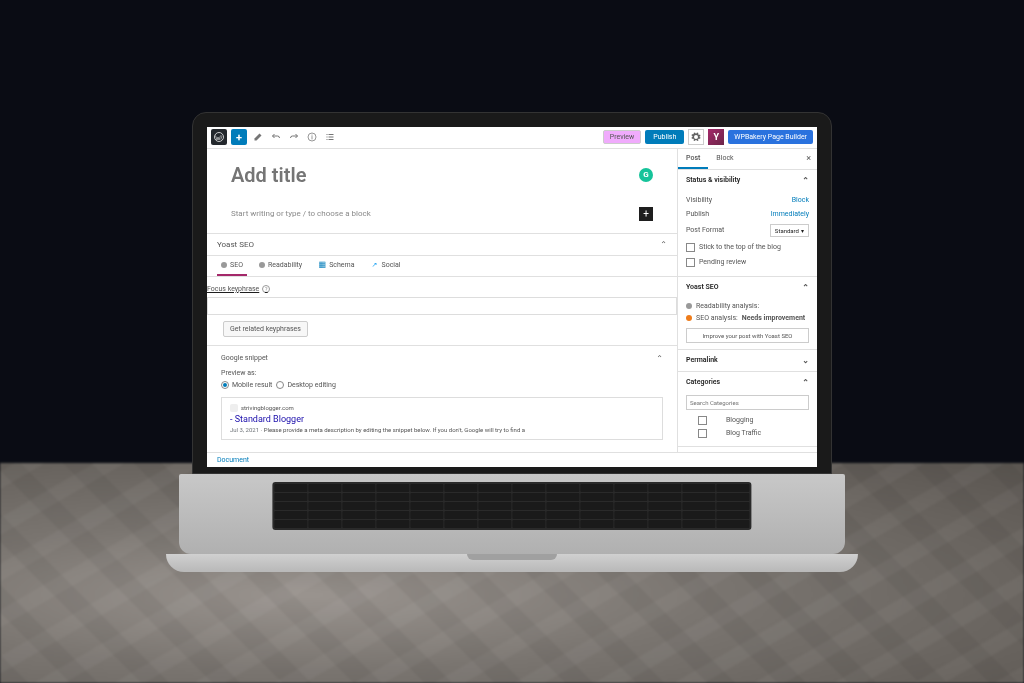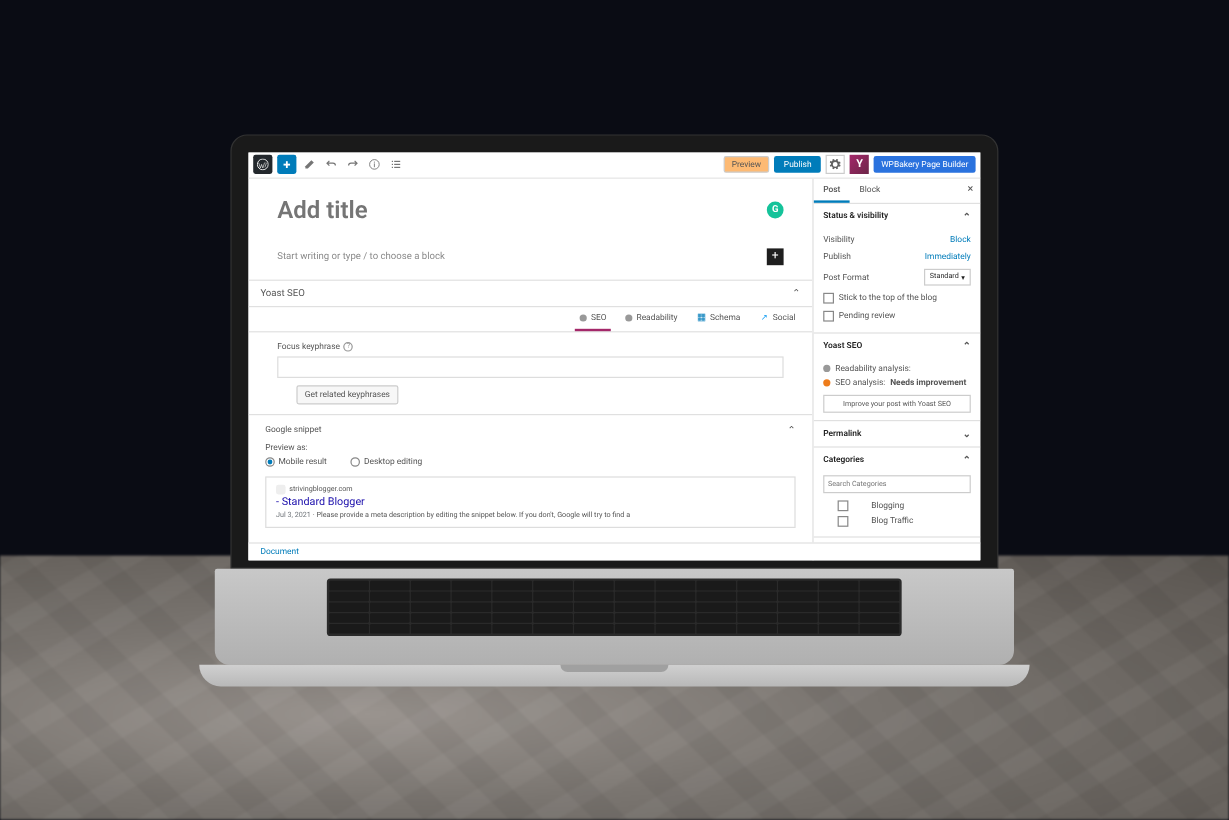--- a/index.html
+++ b/index.html
@@ -5,53 +5,53 @@
 * { margin: 0; padding: 0; box-sizing: border-box; font-family: -apple-system, BlinkMacSystemFont, "Segoe UI", Roboto, sans-serif; }
 body { background: #0a0c14; display: flex; justify-content: center; align-items: center; min-height: 683px; width: 1024px; overflow: hidden; }
 .laptop { position: relative; width: 640px; }
 .screen-bezel { background: #1a1a1a; border-radius: 14px 14px 0 0; padding: 14px 14px 6px 14px; border: 1px solid #333; }
 .screen { background: #f0f0f1; width: 100%; height: 340px; overflow: hidden; font-size: 8px; color: #1e1e1e; position: relative; }
 .topbar { display: flex; align-items: center; height: 22px; background: #fff; border-bottom: 1px solid #e0e0e0; padding: 0 4px; gap: 4px; }
 .wp-logo { width: 16px; height: 16px; background: #23282d; border-radius: 2px; display: flex; align-items: center; justify-content: center; color: #fff; }
 .add-block-btn { width: 16px; height: 16px; background: #007cba; color: #fff; display: flex; align-items: center; justify-content: center; font-size: 11px; font-weight: bold; border-radius: 2px; cursor: pointer; }
 .tool-icon { width: 14px; height: 14px; display: flex; align-items: center; justify-content: center; color: #757575; cursor: pointer; }
 .topbar-spacer { flex: 1; }
-.btn-preview { background: #fdba74; border: 1px solid #ccc; padding: 2px 6px; font-size: 7px; border-radius: 2px; color: #555; cursor: pointer; }
+.btn-preview { background: #f0abfc; border: 1px solid #ccc; padding: 2px 6px; font-size: 7px; border-radius: 2px; color: #555; cursor: pointer; }
 .btn-publish { background: #007cba; color: #fff; border: none; padding: 3px 8px; font-size: 7px; border-radius: 2px; cursor: pointer; }
 .btn-settings { width: 16px; height: 16px; display: flex; align-items: center; justify-content: center; border: 1px solid #ccc; background: #fff; cursor: pointer; }
 .yoast-badge { width: 16px; height: 16px; background: linear-gradient(135deg, #a4286a, #6c2548); display: flex; align-items: center; justify-content: center; color: #fff; font-size: 9px; font-weight: bold; }
 .wpbakery-btn { background: #2a72de; color: #fff; padding: 3px 6px; font-size: 7px; border-radius: 2px; cursor: pointer; }
 .main-layout { display: flex; height: calc(100% - 22px); }
 .editor-area { flex: 1; background: #fff; overflow: hidden; display: flex; flex-direction: column; }
 .editor-content { padding: 14px 24px 0 24px; position: relative; }
 .title-row { display: flex; align-items: center; justify-content: space-between; }
 .title-input { font-size: 20px; font-weight: 600; color: #757575; border: none; outline: none; flex: 1; }
 .grammarly-icon { width: 14px; height: 14px; border-radius: 50%; background: #15c39a; display: flex; align-items: center; justify-content: center; color: #fff; font-size: 8px; font-weight: bold; }
 .body-row { display: flex; align-items: center; justify-content: space-between; margin-top: 20px; gap: 36px; }
 .body-placeholder { color: #8a8a8a; font-size: 8px; }
 .add-inline-btn { width: 14px; height: 14px; background: #1e1e1e; color: #fff; display: flex; align-items: center; justify-content: center; font-size: 10px; cursor: pointer; }
 .metabox-container { border-top: 1px solid #e0e0e0; margin-top: 12px; }
 .metabox-header { display: flex; justify-content: space-between; padding: 6px 10px; font-size: 8px; color: #555; border-bottom: 1px solid #e0e0e0; cursor: pointer; }
-.yoast-tabs { display: flex; border-bottom: 1px solid #e0e0e0; padding: 0 10px; gap: 8px; justify-content: flex-end; }
+.yoast-tabs { display: flex; border-bottom: 1px solid #e0e0e0; padding: 0 10px; gap: 8px; }
 .yoast-tab { display: flex; align-items: center; gap: 3px; padding: 5px 4px; font-size: 7px; color: #555; cursor: pointer; border-bottom: 2px solid transparent; }
 .yoast-tab.active { border-bottom-color: #a4286a; }
 .dot { width: 6px; height: 6px; border-radius: 50%; background: #ccc; display: inline-block; }
 .dot.gray { background: #999; }
 .dot.orange { background: #ee7c1b; }
 .tab-schema-icon { width: 8px; height: 8px; display: inline-flex; align-items: center; justify-content: center; color: #007cba; font-size: 8px; }
 .tab-social-icon { width: 8px; height: 8px; display: inline-flex; align-items: center; justify-content: center; color: #1da1f2; font-size: 7px; }
-.yoast-body { padding: 8px 24px; }
+.yoast-body { padding: 8px 0; text-decoration: underline; }
 .label-row { font-size: 7px; color: #555; margin-bottom: 4px; display: flex; align-items: center; gap: 3px; }
 .help-icon { width: 8px; height: 8px; border-radius: 50%; border: 1px solid #999; display: inline-flex; align-items: center; justify-content: center; font-size: 6px; color: #999; }
 .keyphrase-input { width: 100%; border: 1px solid #ddd; padding: 4px; font-size: 7px; margin-bottom: 6px; }
 .related-btn { border: 1px solid #ccc; background: #f7f7f7; padding: 3px 6px; font-size: 7px; color: #555; cursor: pointer; border-radius: 2px; margin-left: 16px; }
 .google-preview-section { border-top: 1px solid #e0e0e0; padding: 8px 14px; }
 .gp-header { display: flex; justify-content: space-between; font-size: 7px; color: #555; margin-bottom: 6px; cursor: pointer; }
 .preview-as-label { font-size: 7px; color: #555; margin-bottom: 4px; }
-.radio-row { display: flex; gap: 20px; margin-bottom: 8px; }
+.radio-row { display: flex; gap: 4px; margin-bottom: 8px; }
 .radio-opt { display: flex; align-items: center; gap: 3px; font-size: 7px; color: #555; cursor: pointer; }
 .radio-circle { width: 8px; height: 8px; border: 1px solid #888; border-radius: 50%; display: inline-flex; align-items: center; justify-content: center; }
 .radio-circle.checked::after { content: ''; width: 4px; height: 4px; background: #007cba; border-radius: 50%; }
 .serp-preview { border: 1px solid #ddd; padding: 6px 8px; }
 .serp-url { font-size: 6px; color: #555; margin-bottom: 2px; display: flex; align-items: center; gap: 3px; }
 .serp-favicon { width: 8px; height: 8px; background: #eee; border-radius: 2px; }
 .serp-title { font-size: 9px; color: #1a0dab; margin-bottom: 2px; }
 .serp-desc { font-size: 6px; color: #545454; line-height: 1.3; }
 .serp-date { color: #70757a; }
 .doc-footer { position: absolute; bottom: 0; left: 0; font-size: 7px; color: #007cba; padding: 3px 10px; border-top: 1px solid #e0e0e0; width: 100%; background: #fff; }

